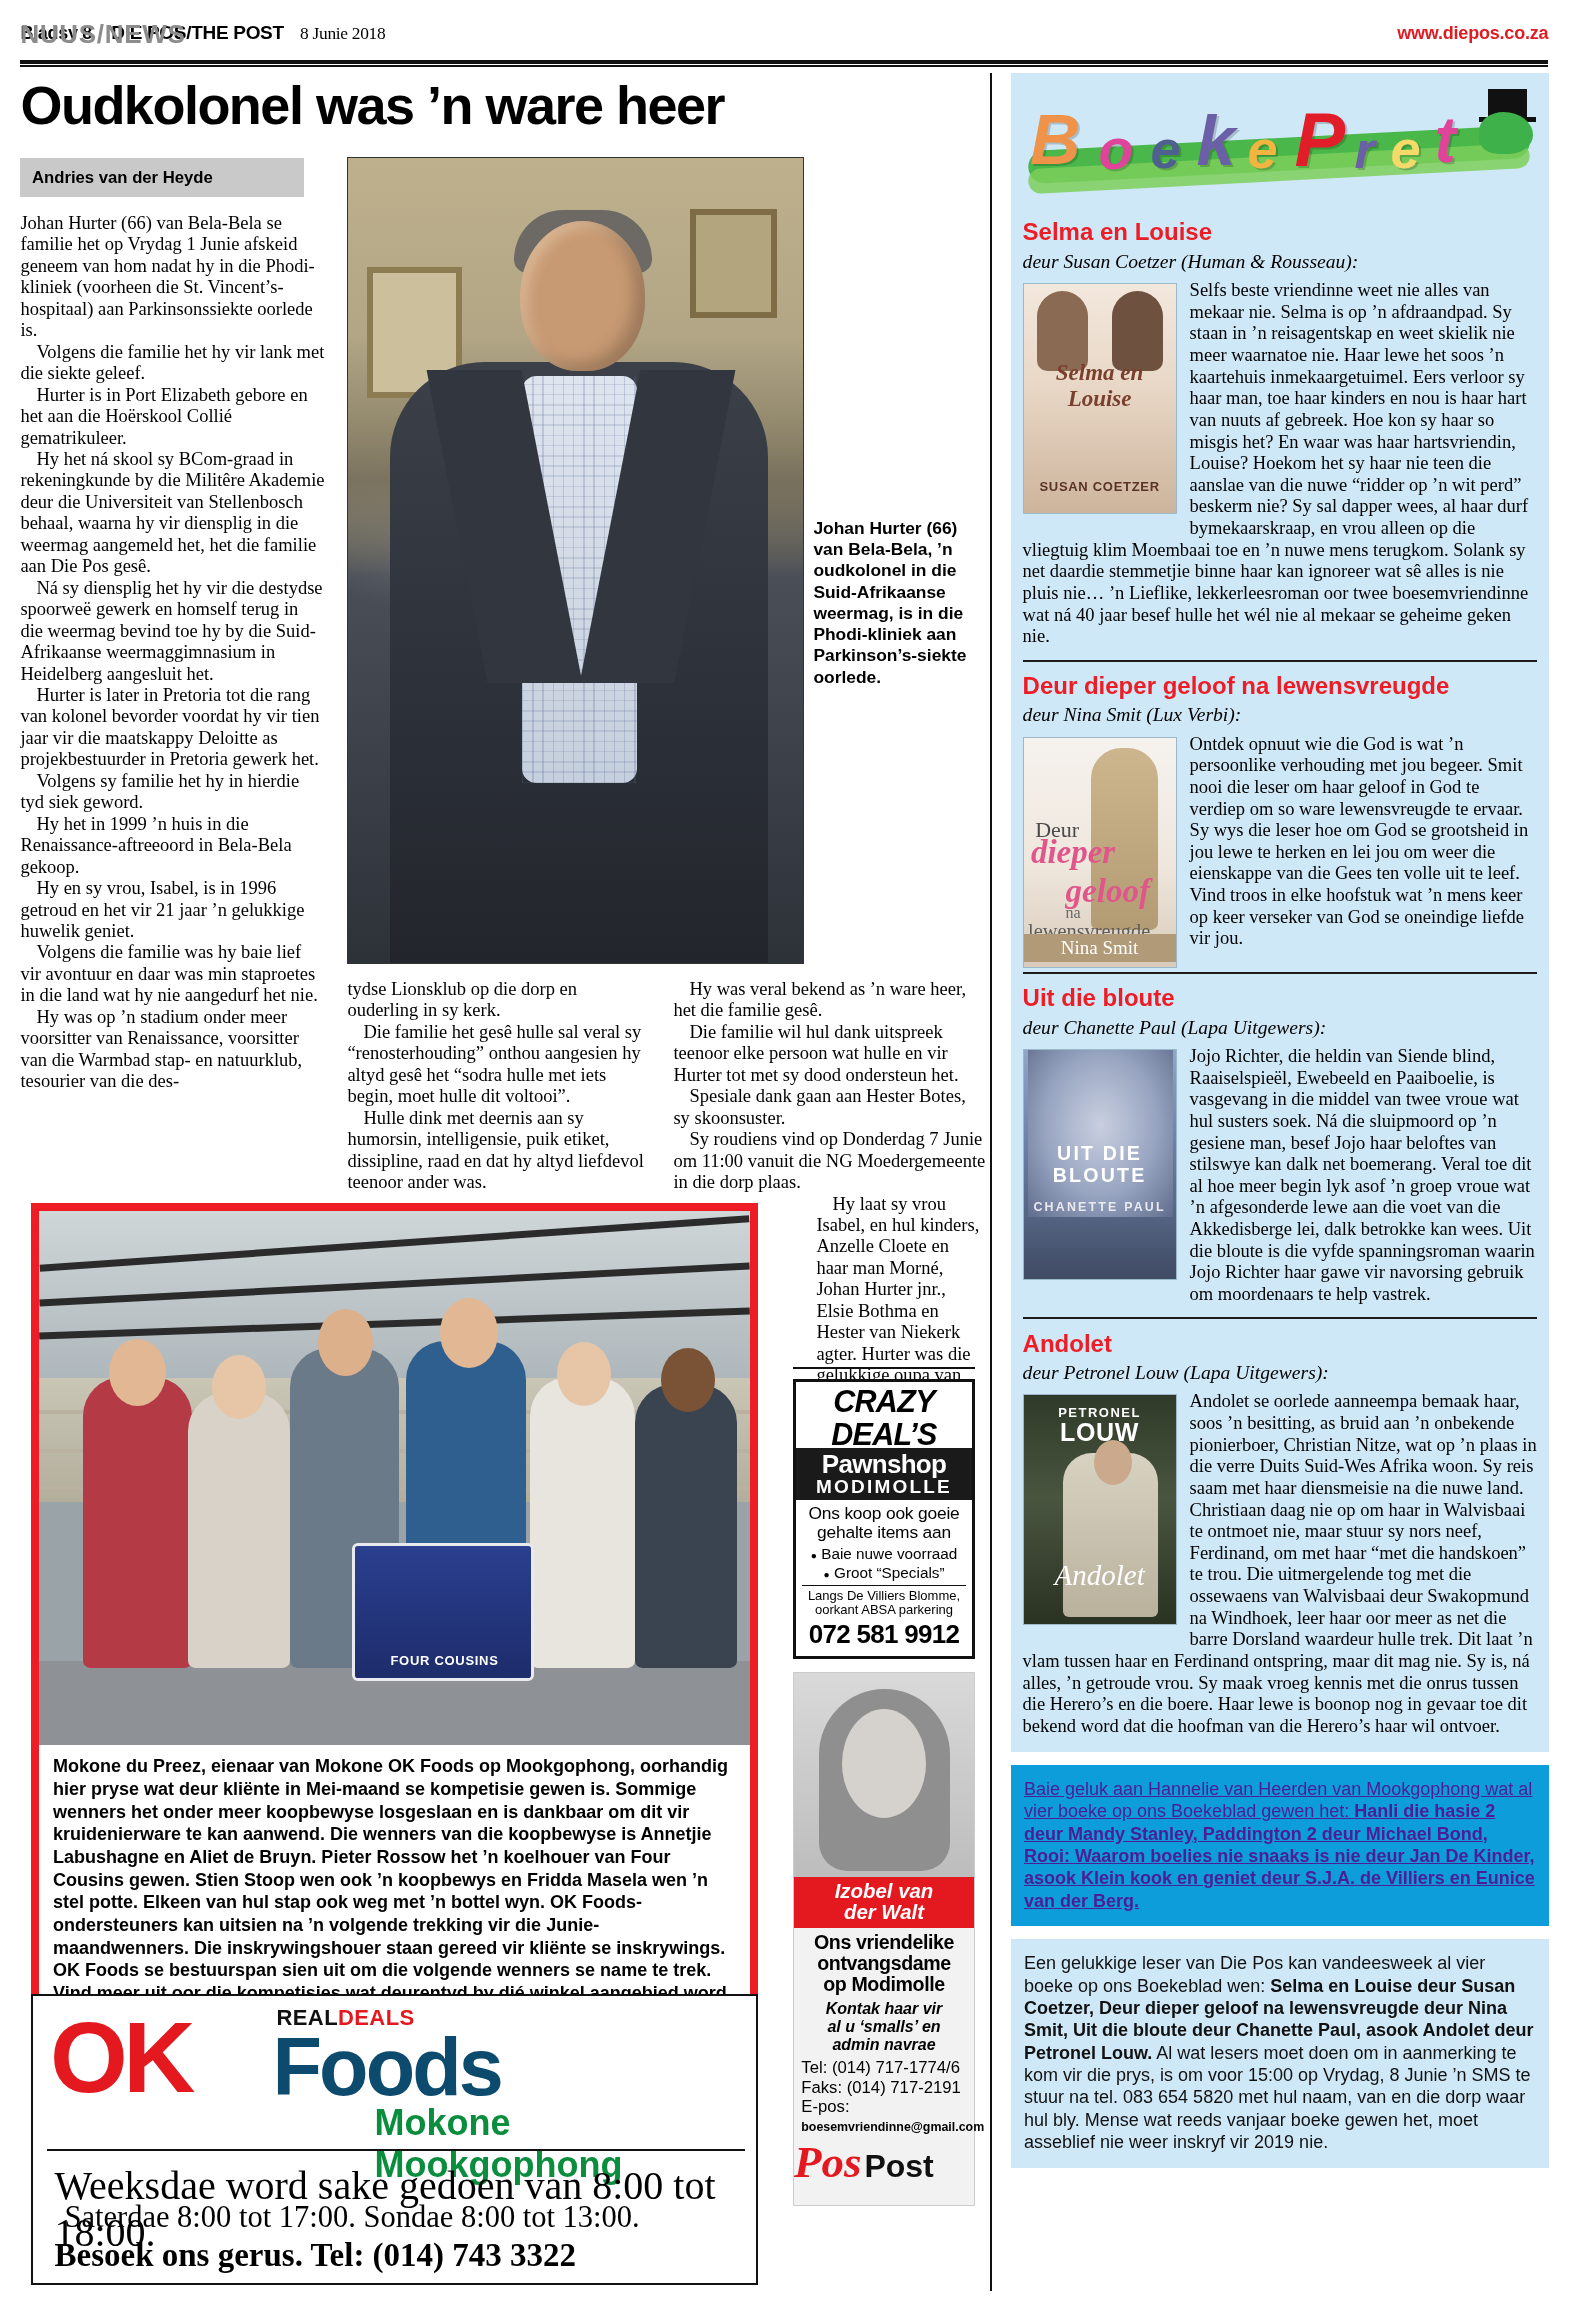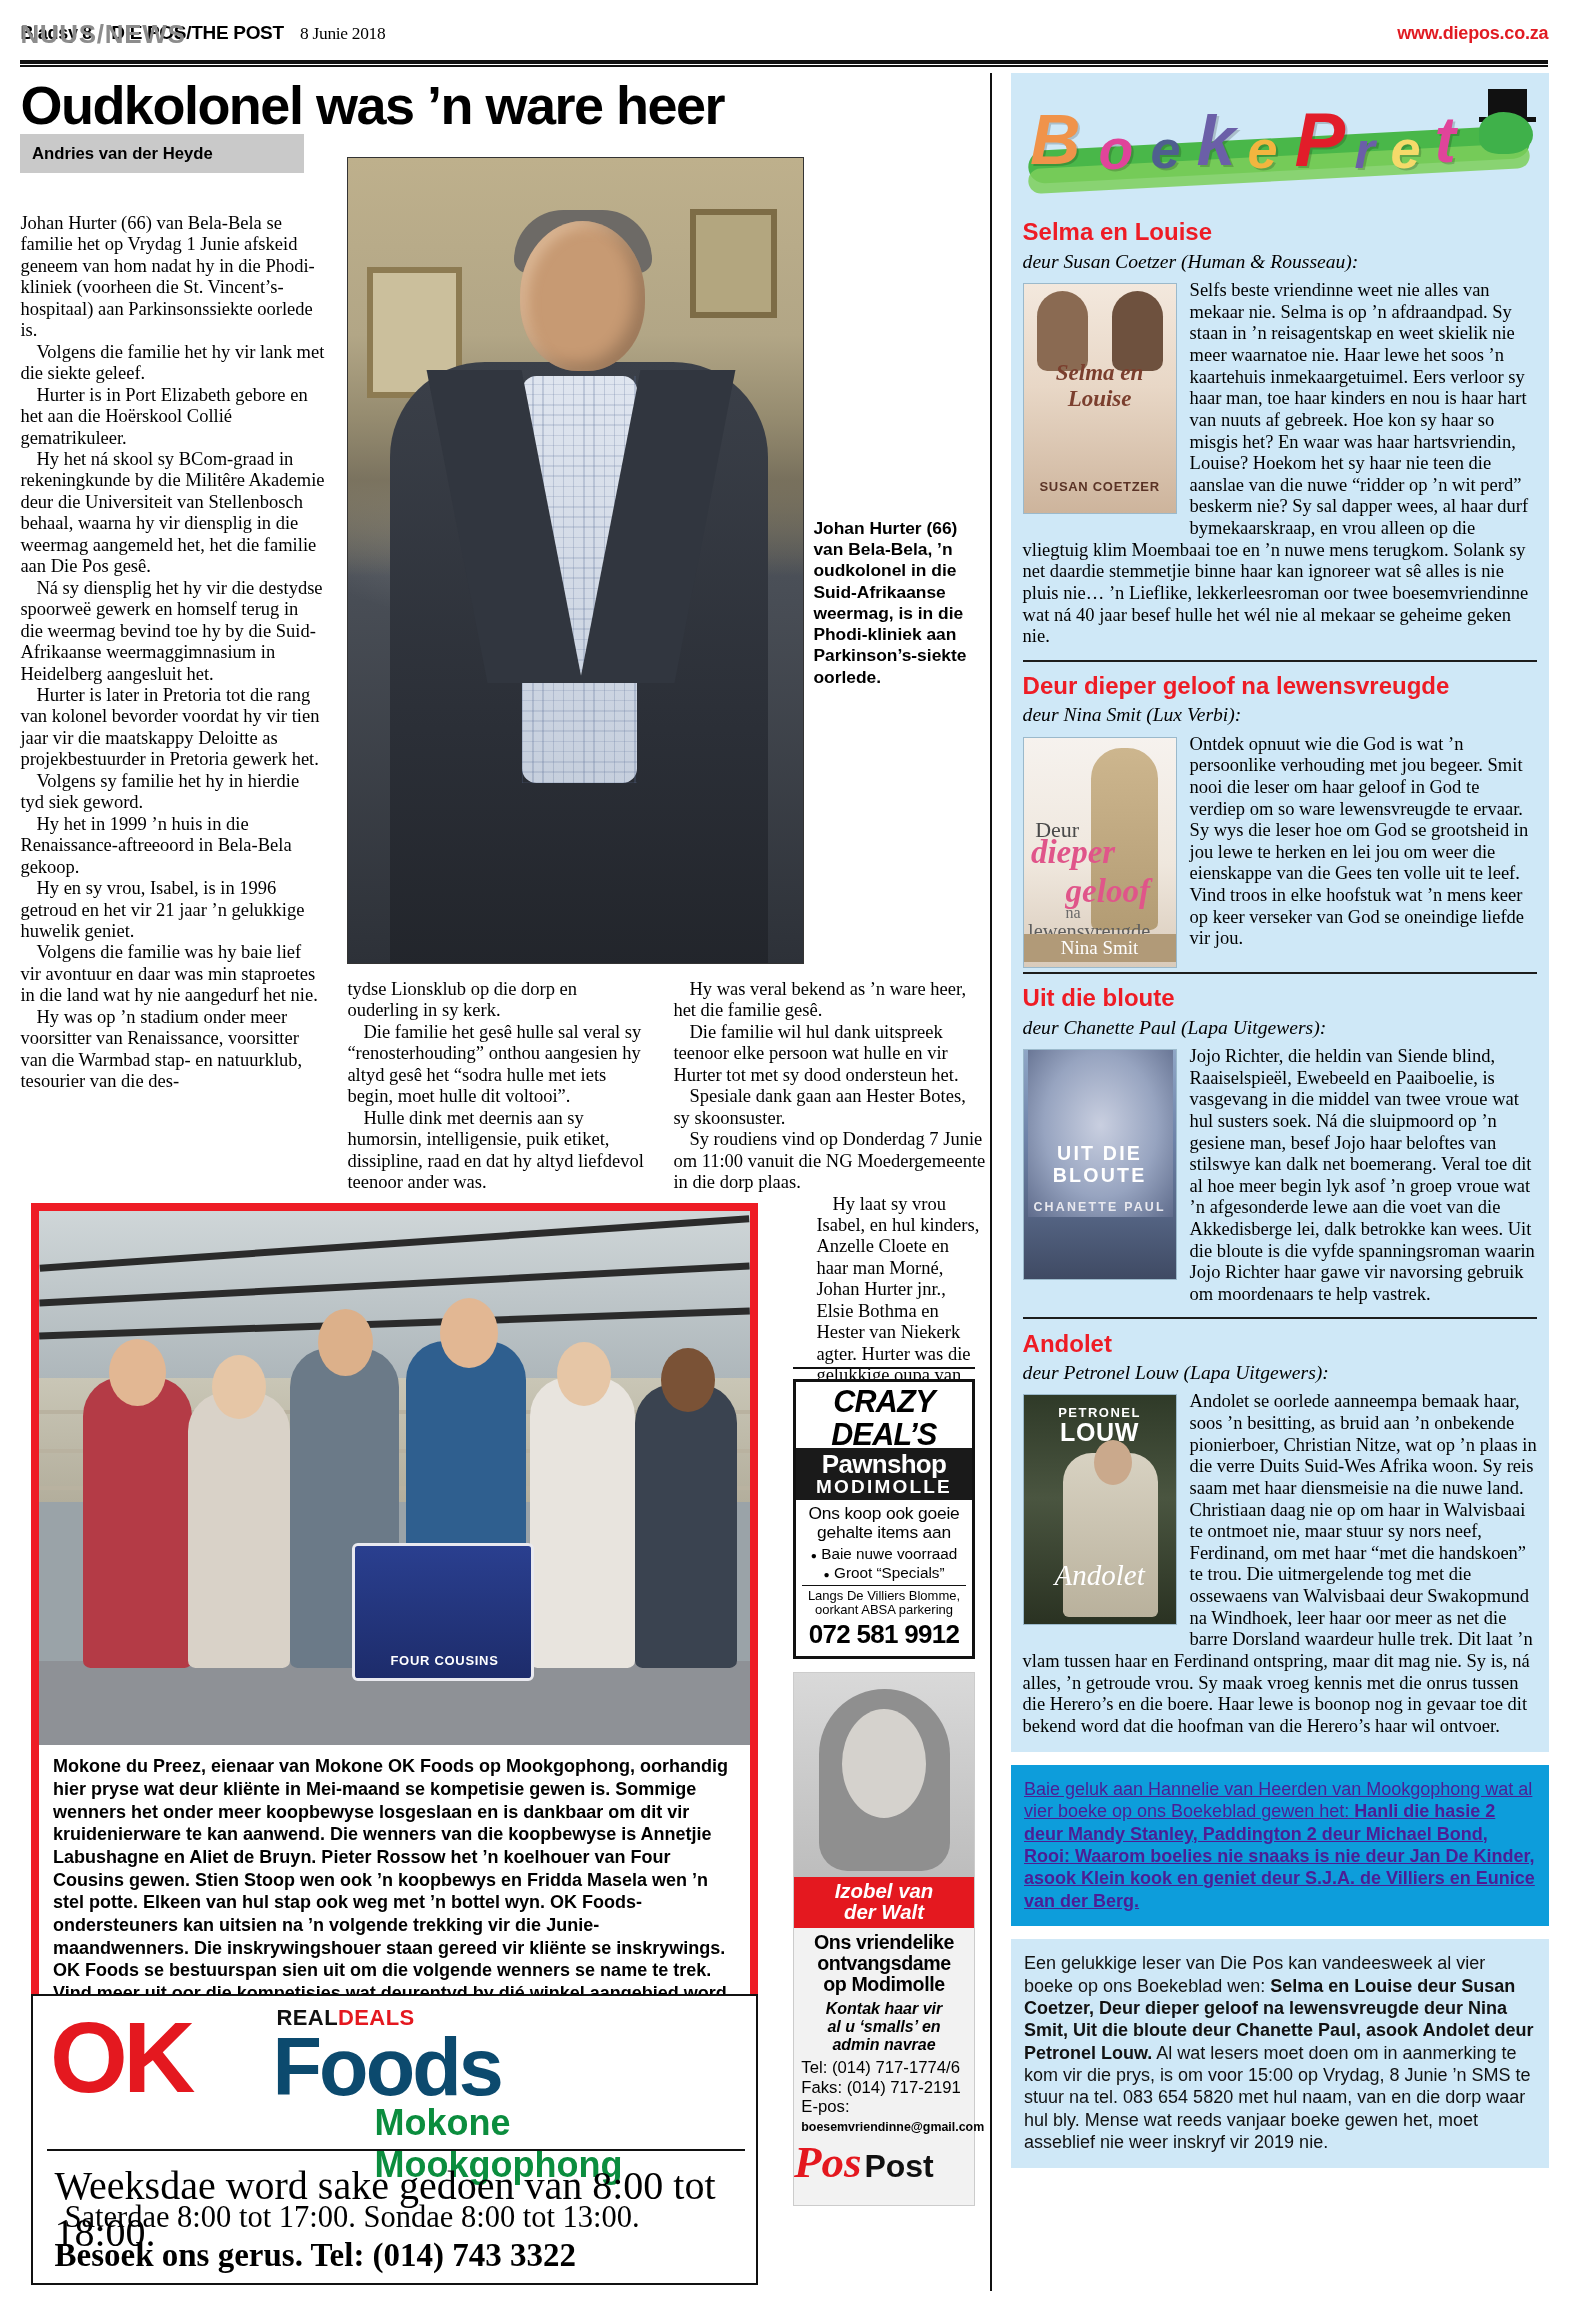--- a/index.html
+++ b/index.html
@@ -28,21 +28,21 @@
   .mh-rule { position:absolute; left:20.4px; top:60px; width:1528px; height:3.6px; background:#111; }
   .mh-rule2 { position:absolute; left:20.4px; top:65px; width:1528px; height:1.5px; background:#111; }
 
   
   .left-col { position:absolute; left:20.4px; top:73px; width:952px; height:2225px; }
 
   .headline { font-family:"Liberation Sans",sans-serif; font-weight:bold;
               font-size:54px; line-height:0.96; letter-spacing:-1.5px;
               margin-top:7.3px; white-space:nowrap; }
 
-  .byline-box { margin-top:2px; width:284px; background:#c9c9c9; padding:9.5px 11.6px; }
+  .byline-box { margin-top:26px; width:284px; background:#c9c9c9; padding:9.5px 11.6px; }
   .byline-box span { font-family:"Liberation Sans",sans-serif; font-weight:bold; font-size:16.7px; }
 
   .photo-main { position:absolute; left:327px; top:84px; width:457px; height:807px;
                 background:linear-gradient(180deg,#b8ae8f 0%, #a89a78 16%, #8d8468 34%, #4a4f57 52%, #2d3138 100%);
                 border:0.7px solid #333; overflow:hidden; }
   .photo-main .wall { position:absolute; inset:0;
      background:
        linear-gradient(180deg, rgba(190,176,140,1) 0%, rgba(178,166,134,1) 22%, rgba(150,140,112,1) 32%, rgba(120,112,92,0.9) 40%, rgba(60,62,70,0) 52%),
        radial-gradient(circle at 30% 16%, rgba(255,250,235,0.55), rgba(0,0,0,0) 45%);
   }

